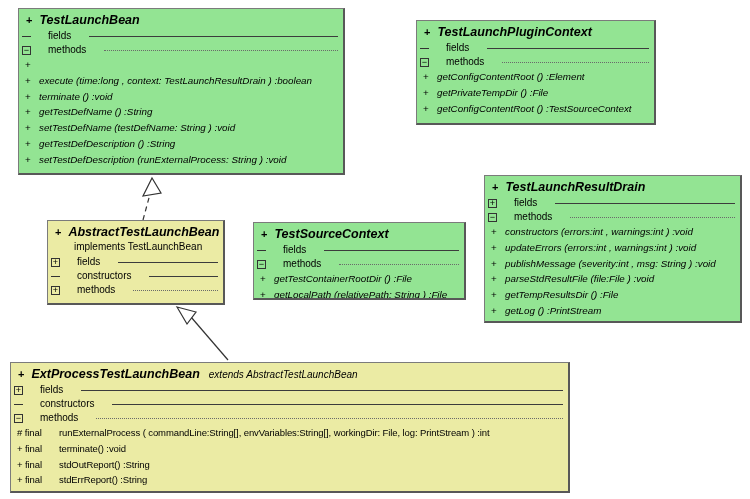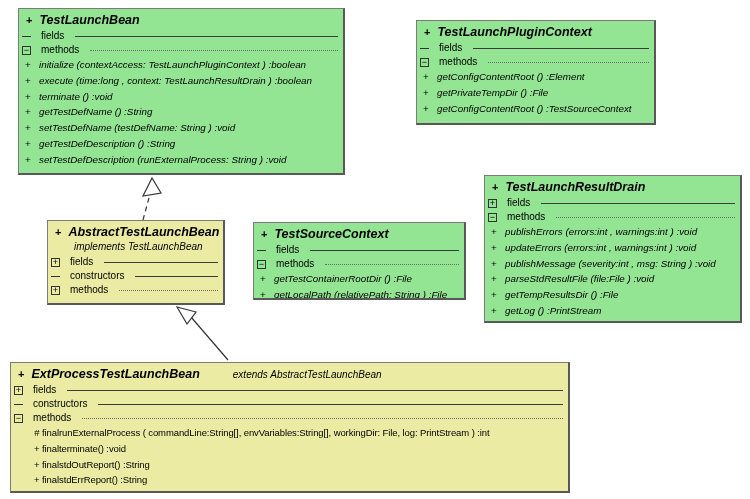--- a/index.html
+++ b/index.html
@@ -27,23 +27,22 @@
     align-items: baseline;
     gap: 7px;
     padding: 4px 5px 1px 7px;
     font-size: 12.5px;
     font-weight: bold;
     font-style: italic;
     white-space: nowrap;
     line-height: 15px;
   }
   .title-prefix { font-style: normal; font-size: 11px; flex: 0 0 auto; }
-  .extends-note { font-weight: normal; font-size: 10px; padding-left: 2px; margin-left: 24px; }
+  .extends-note { font-weight: normal; font-size: 10px; padding-left: 2px; }
   .subtitle {
-    font-style: italic;
     font-size: 10px;
     padding: 0 11px 2px 26px;
     line-height: 12px;
     white-space: nowrap;
   }
 
   .section-row {
     display: flex;
     align-items: center;
     height: 14px;
@@ -61,37 +60,37 @@
     text-align: center;
     font-style: normal;
     cursor: pointer;
     background: transparent;
   }
   .dash-toggle {
     flex: 0 0 auto;
     width: 9px; height: 1px;
     background: #333;
   }
-  .section-label { margin: 0 10px; flex: 0 0 auto; }
+  .section-label { margin: 0 17px; flex: 0 0 auto; }
   .section-line  { flex: 1 1 auto; height: 0; border-top: 1px solid #3c3c3c; margin: 1px 2px 0 1px; }
   .section-line.dotted { border-top: 1px dotted #6a6a6a; }
 
   .member-row {
     display: flex;
     align-items: baseline;
     padding: 0 3px 0 6px;
     font-size: 9.8px;
     line-height: 15.8px;
     white-space: nowrap;
   }
   .member-row.italic { font-style: italic; }
   .member-vis { flex: 0 0 14px; font-style: normal; }
   .member-vis.wide { flex: 0 0 42px; }
   .member-text { flex: 0 0 auto; }
-  .uml-box.wide .member-row { font-size: 9.5px; letter-spacing: -0.1px; text-align: right; }
+  .uml-box.wide .member-row { font-size: 9.5px; letter-spacing: -0.1px; }
 
   #arrows {
     position: absolute;
     left: 0; top: 0;
     width: 750px; height: 499px;
     pointer-events: none;
   }
 </style>
 </head>
 <body>
@@ -117,21 +116,20 @@
         <span class="section-label">fields</span>
         <span class="section-line"></span>
       </div>
       <div class="section-row">
         <span class="toggle-box">−</span>
         <span class="section-label">methods</span>
         <span class="section-line dotted"></span>
       </div>
       <div class="member-row italic">
         <span class="member-vis">+</span>
-        <span class="member-text">initialize (contextAccess: TestLaunchPluginContext ) :boolean</span>
       </div>
       <div class="member-row italic">
         <span class="member-vis">+</span>
         <span class="member-text">execute (time:long ,  context: TestLaunchResultDrain ) :boolean</span>
       </div>
       <div class="member-row italic">
         <span class="member-vis">+</span>
         <span class="member-text">terminate () :void</span>
       </div>
       <div class="member-row italic">
@@ -189,21 +187,21 @@
         <span class="section-label">fields</span>
         <span class="section-line"></span>
       </div>
       <div class="section-row">
         <span class="toggle-box">−</span>
         <span class="section-label">methods</span>
         <span class="section-line dotted"></span>
       </div>
       <div class="member-row italic">
         <span class="member-vis">+</span>
-        <span class="member-text">publishErrors (errors:int ,  warnings:int ) :void</span>
+        <span class="member-text">constructors (errors:int ,  warnings:int ) :void</span>
       </div>
       <div class="member-row italic">
         <span class="member-vis">+</span>
         <span class="member-text">updateErrors (errors:int ,  warnings:int ) :void</span>
       </div>
       <div class="member-row italic">
         <span class="member-vis">+</span>
         <span class="member-text">publishMessage (severity:int ,  msg: String ) :void</span>
       </div>
       <div class="member-row italic">

